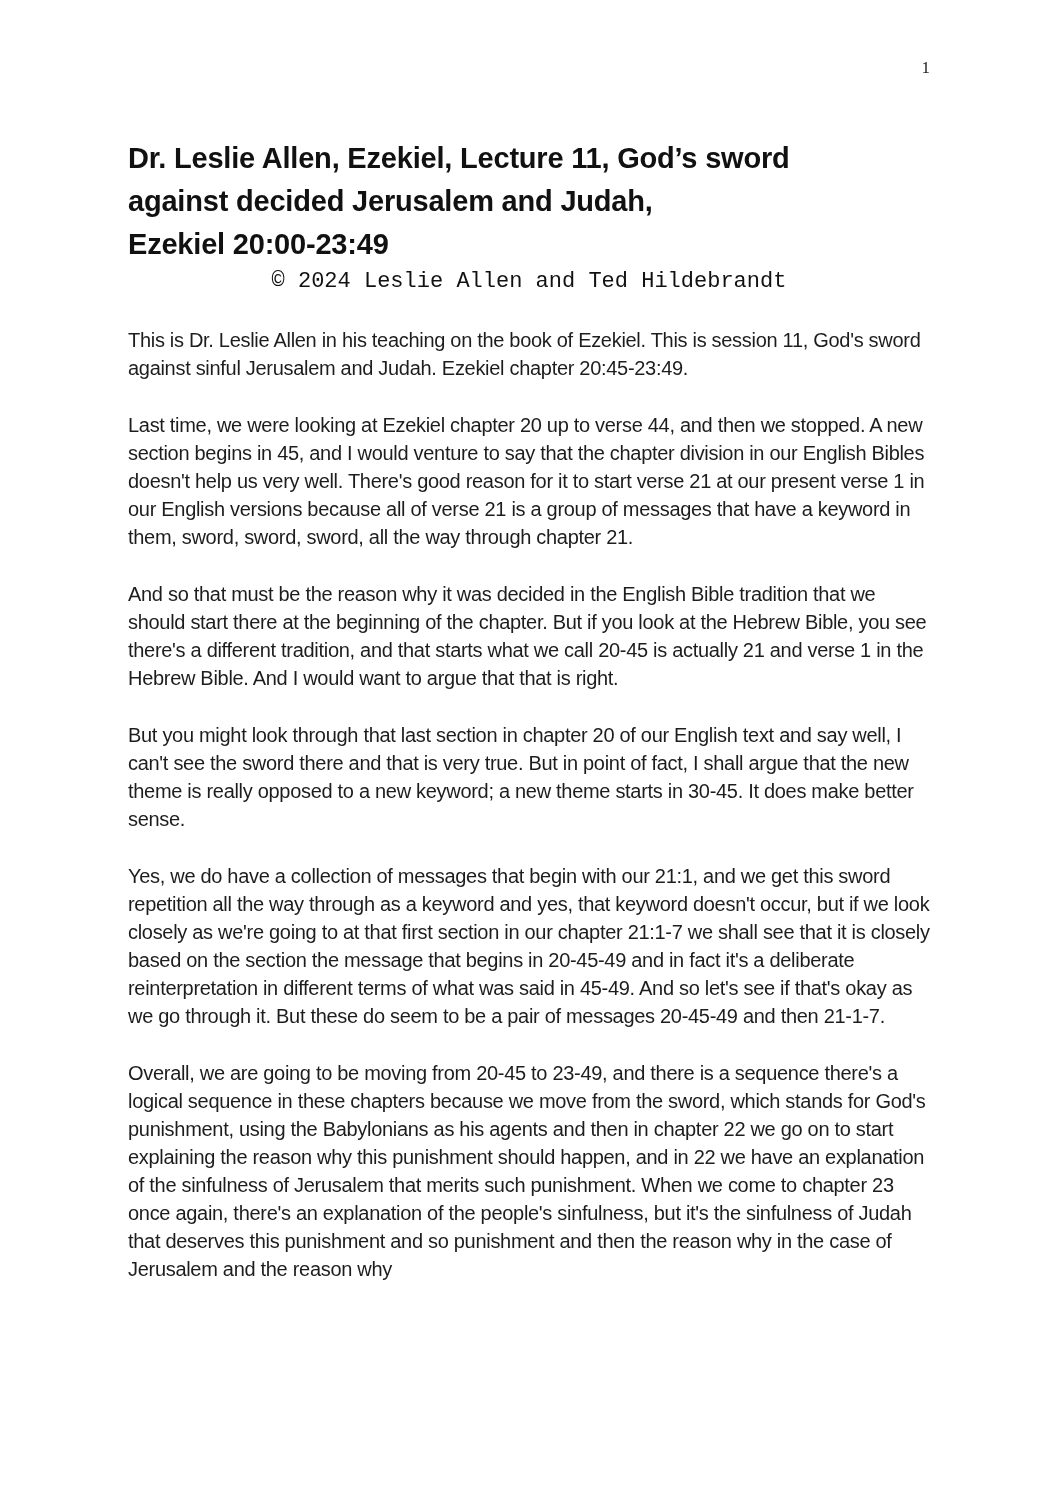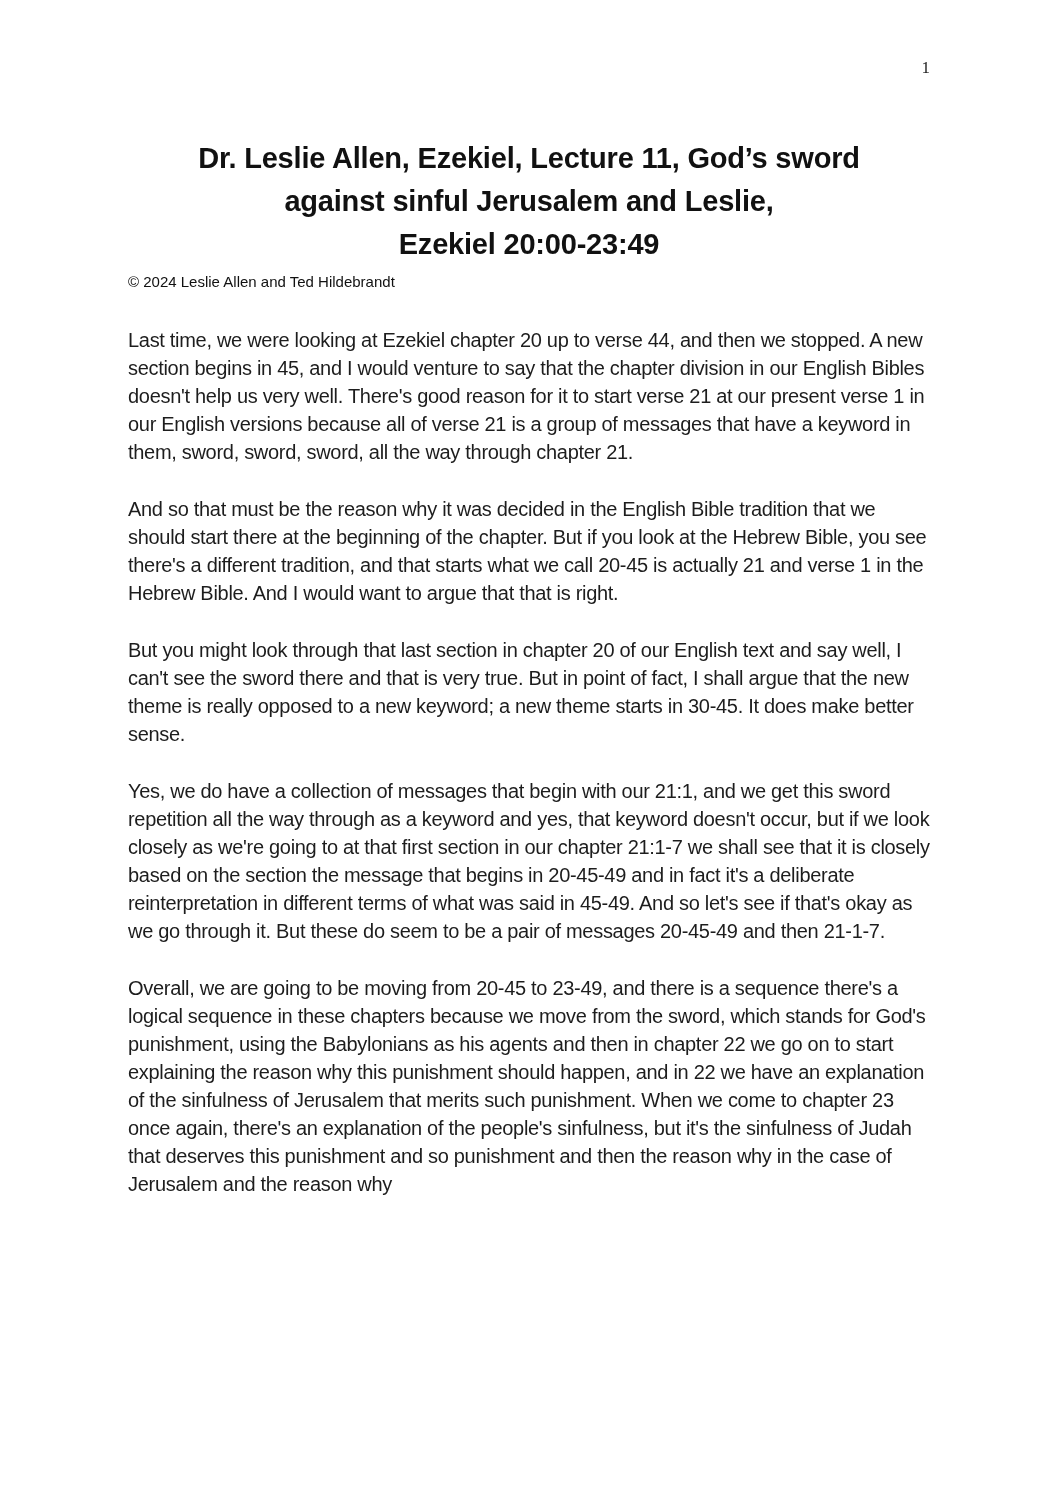--- a/index.html
+++ b/index.html
@@ -21,34 +21,35 @@
   .page-number {
     position: absolute;
     top: 58px;
     right: 128px;
     font-family: "Liberation Serif", serif;
     font-size: 17px;
     color: #1d1d1d;
   }
   .doc-title {
     margin: 0;
-    text-align: center;
+    text-align: left;
     font-size: 29px;
     font-weight: bold;
     line-height: 43px;
     color: #111111;
     letter-spacing: -0.2px;
   }
   .doc-title .title-line {
     display: block;
   }
   .copyright {
     margin-top: 2px;
-    font-family: Liberation Sans, sans-serif;
-    font-size: 15px;
+    text-align: center;
+    font-family: Liberation Mono, monospace;
+    font-size: 22px;
     line-height: 28px;
     color: #111111;
   }
   .body-text {
     margin-top: 30px;
   }
   .body-text p {
     margin: 0 0 29px 0;
     font-size: 20px;
     line-height: 28px;
@@ -58,27 +59,28 @@
 </style>
 </head>
 <body>
 
 <div class="page">
 
   <div class="page-number">1</div>
 
   <h1 class="doc-title">
     <span class="title-line">Dr. Leslie Allen, Ezekiel, Lecture 11, God’s sword</span>
-    <span class="title-line">against sinful Jerusalem and Leslie,</span>
+    <span class="title-line">against decided Jerusalem and Judah,</span>
     <span class="title-line">Ezekiel 20:00-23:49</span>
   </h1>
 
   <div class="copyright">© 2024 Leslie Allen and Ted Hildebrandt</div>
 
   <div class="body-text">
+    <p>This is Dr. Leslie Allen in his teaching on the book of Ezekiel. This is session 11, God's sword against sinful Jerusalem and Judah. Ezekiel chapter 20:45-23:49.</p>
     <p>Last time, we were looking at Ezekiel chapter 20 up to verse 44, and then we stopped. A new section begins in 45, and I would venture to say that the chapter division in our English Bibles doesn't help us very well. There's good reason for it to start verse 21 at our present verse 1 in our English versions because all of verse 21 is a group of messages that have a keyword in them, sword, sword, sword, all the way through chapter 21.</p>
     <p>And so that must be the reason why it was decided in the English Bible tradition that we should start there at the beginning of the chapter. But if you look at the Hebrew Bible, you see there's a different tradition, and that starts what we call 20-45 is actually 21 and verse 1 in the Hebrew Bible. And I would want to argue that that is right.</p>
     <p>But you might look through that last section in chapter 20 of our English text and say well, I can't see the sword there and that is very true. But in point of fact, I shall argue that the new theme is really opposed to a new keyword; a new theme starts in 30-45. It does make better sense.</p>
     <p>Yes, we do have a collection of messages that begin with our 21:1, and we get this sword repetition all the way through as a keyword and yes, that keyword doesn't occur, but if we look closely as we're going to at that first section in our chapter 21:1-7 we shall see that it is closely based on the section the message that begins in 20-45-49 and in fact it's a deliberate reinterpretation in different terms of what was said in 45-49. And so let's see if that's okay as we go through it. But these do seem to be a pair of messages 20-45-49 and then 21-1-7.</p>
     <p>Overall, we are going to be moving from 20-45 to 23-49, and there is a sequence there's a logical sequence in these chapters because we move from the sword, which stands for God's punishment, using the Babylonians as his agents and then in chapter 22 we go on to start explaining the reason why this punishment should happen, and in 22 we have an explanation of the sinfulness of Jerusalem that merits such punishment. When we come to chapter 23 once again, there's an explanation of the people's sinfulness, but it's the sinfulness of Judah that deserves this punishment and so punishment and then the reason why in the case of Jerusalem and the reason why</p>
   </div>
 
 </div>
 
 </body></html>

